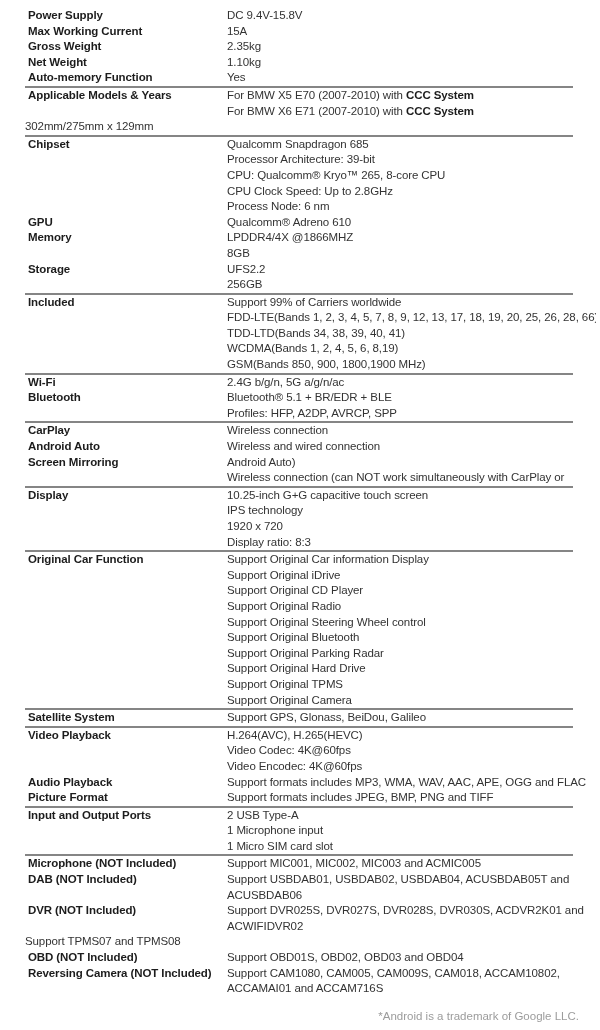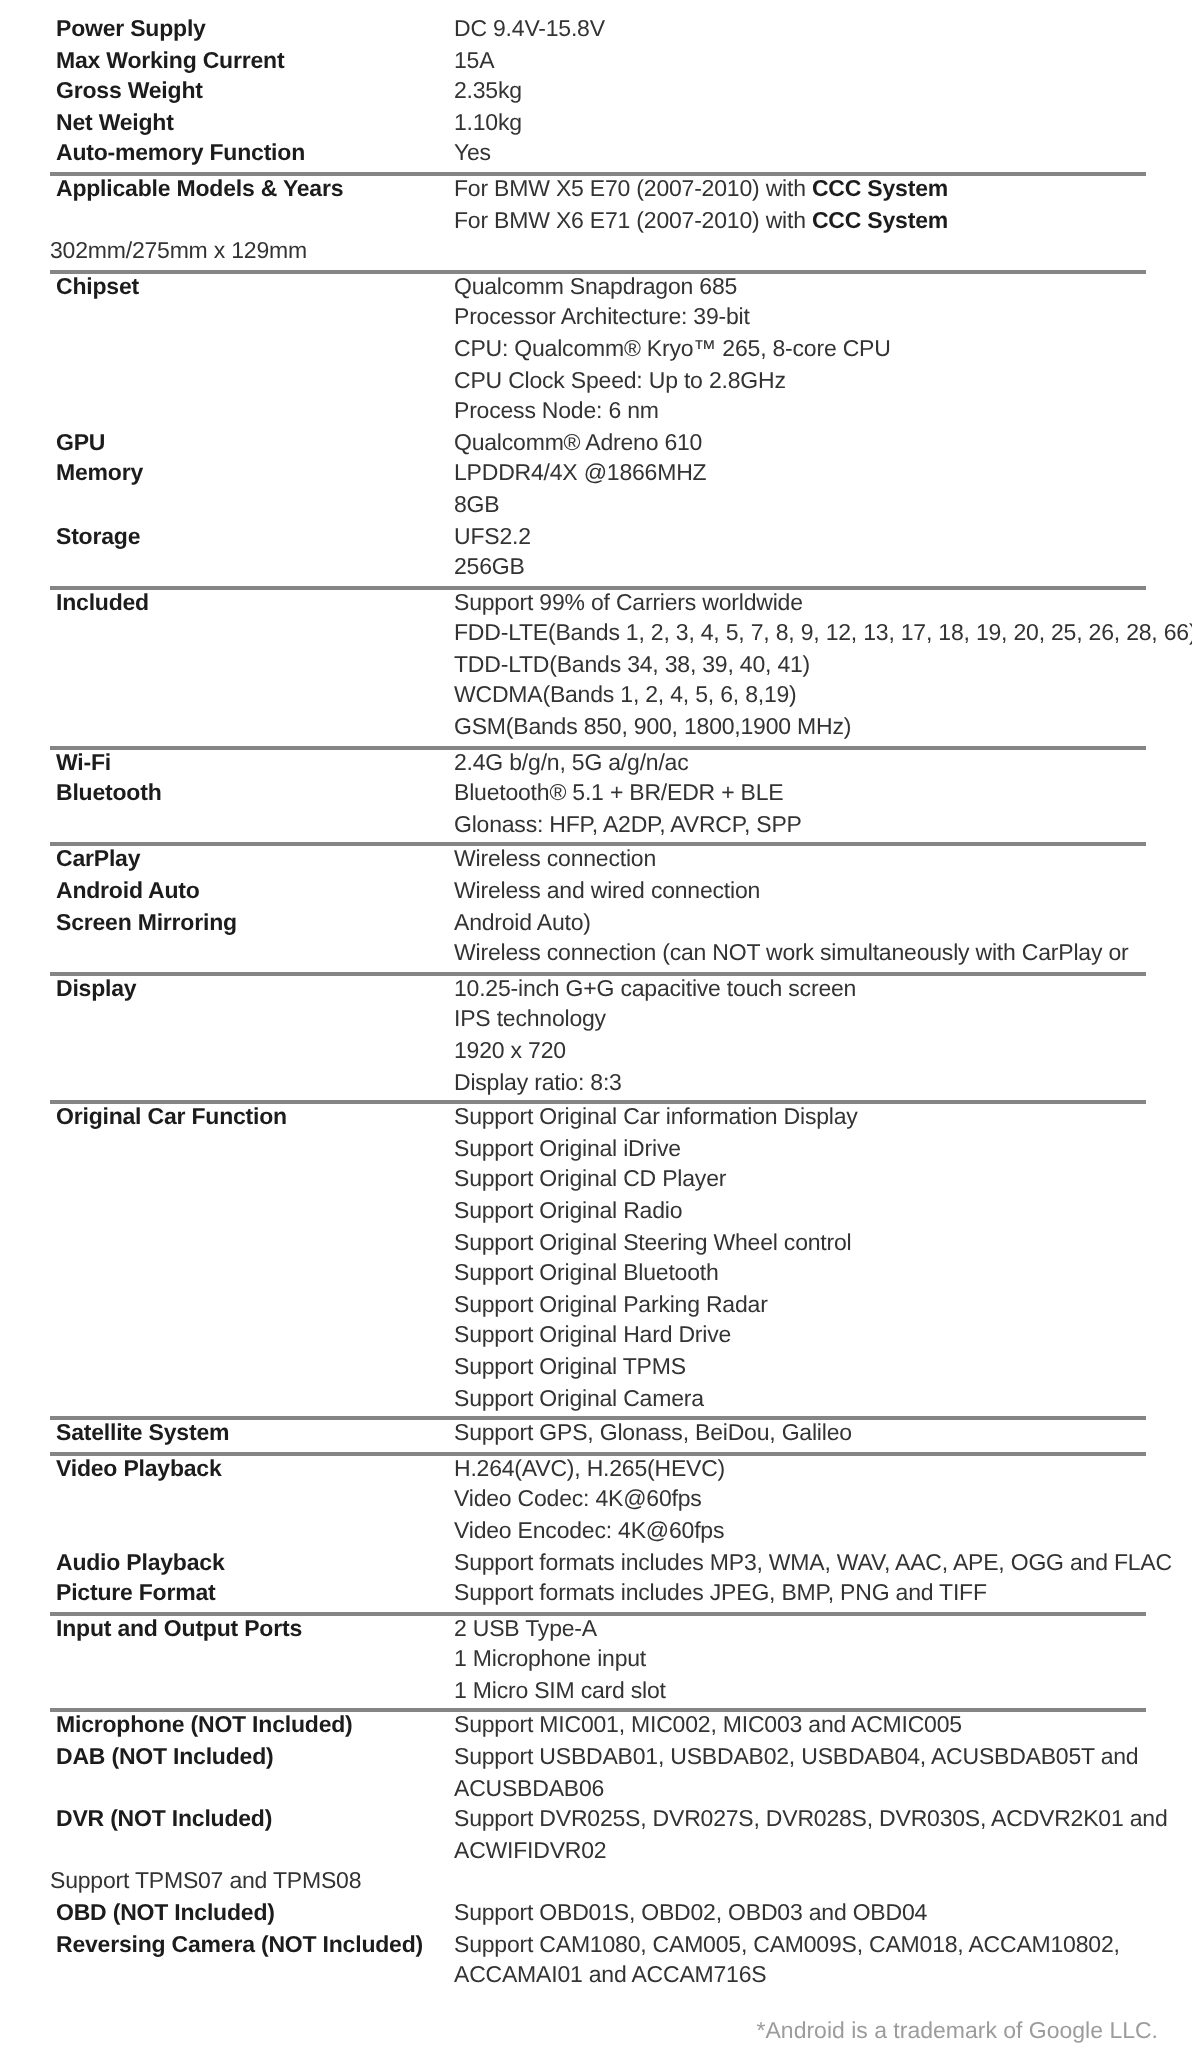--- a/index.html
+++ b/index.html
@@ -161,21 +161,21 @@
         <div class="row">
           <div class="label">Wi-Fi</div>
           <div class="values">
             <div class="line">2.4G b/g/n, 5G a/g/n/ac</div>
           </div>
         </div>
         <div class="row">
           <div class="label">Bluetooth</div>
           <div class="values">
             <div class="line">Bluetooth® 5.1 + BR/EDR + BLE</div>
-            <div class="line">Glonass: HFP, A2DP, AVRCP, SPP</div>
+            <div class="line">Profiles: HFP, A2DP, AVRCP, SPP</div>
           </div>
         </div>
       </section>
       <section>
         <div class="row">
           <div class="label">CarPlay</div>
           <div class="values">
             <div class="line">Wireless connection</div>
           </div>
         </div>

